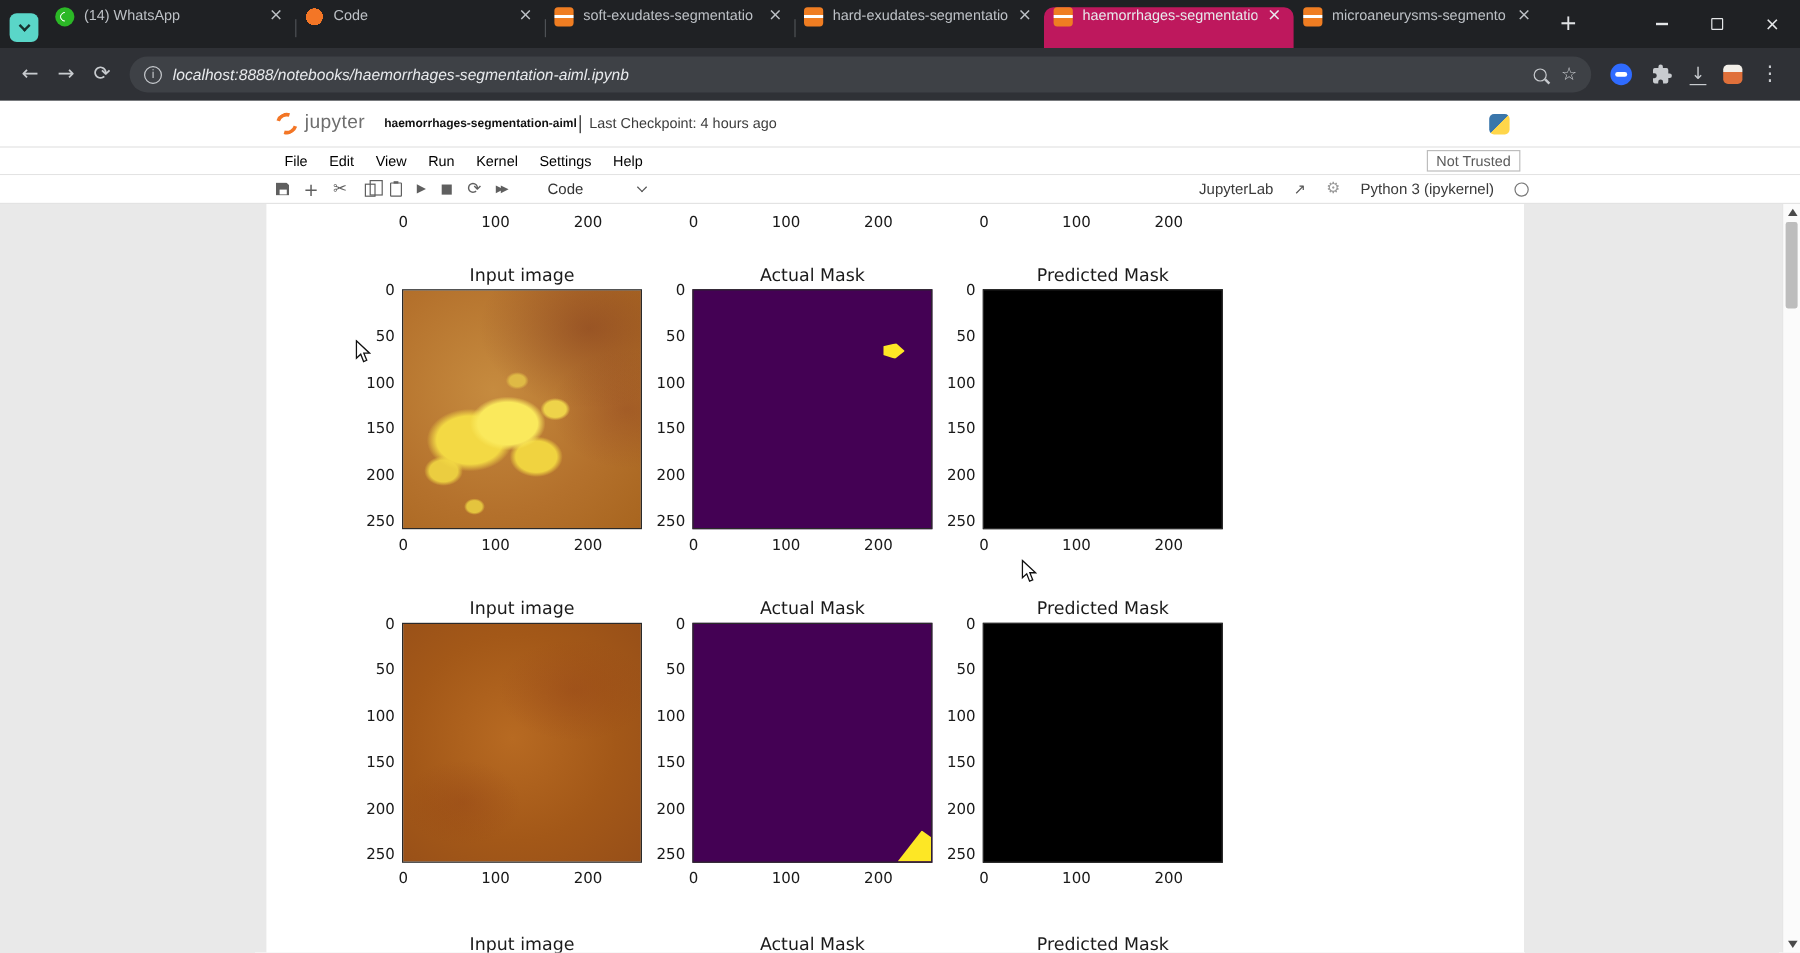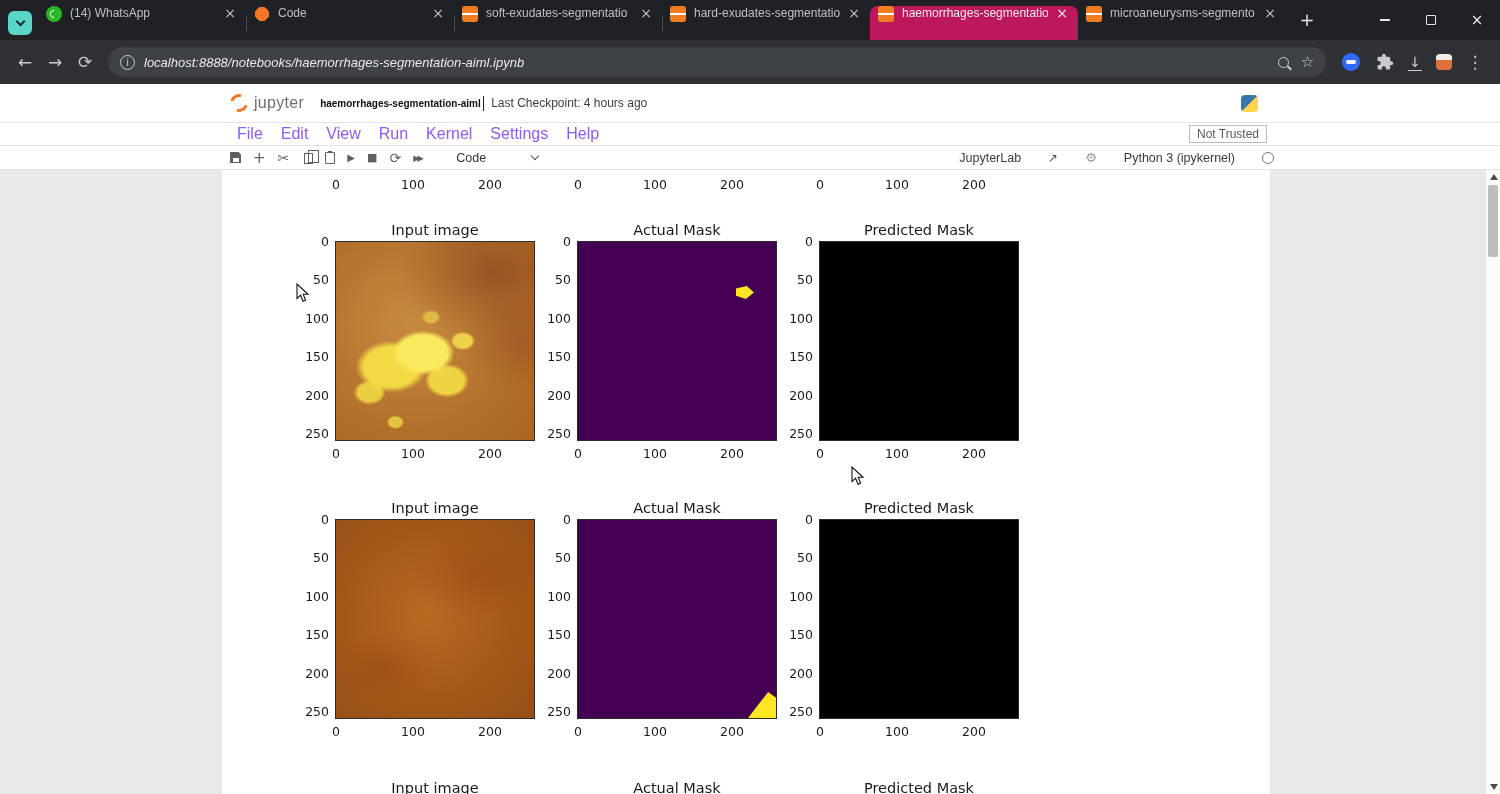--- a/index.html
+++ b/index.html
@@ -46,36 +46,36 @@
   .jpheader{height:38px;background:#fff;display:flex;align-items:center;padding-left:230px;position:relative}
   .jplogo{display:flex;align-items:center;cursor:pointer}
   .planet{width:18px;height:18px;border-radius:50%;border:3.4px solid transparent;border-top-color:#f37626;border-bottom-color:#f37626;transform:rotate(-28deg);margin-right:6px}
   .jptext{font-size:16px;color:#6e6e6e;margin-right:16px;letter-spacing:.3px}
   .nbtitle{font-size:10px;font-weight:bold;color:#111;cursor:text}
   .caret{width:1.4px;height:15px;background:#222;margin:0 7px 0 2px}
   .checkpoint{font-size:12px;color:#3c3c3c}
   .pylogo{position:absolute;right:242px;width:17px;height:17px;border-radius:4px;background:linear-gradient(135deg,#3a76ab 49%,#ffd64a 51%)}
   
   .menubar{height:24px;border-top:1px solid #e3e3e3;border-bottom:1px solid #e3e3e3;display:flex;align-items:center;padding-left:228px;position:relative;background:#fff}
-  .mitem{font-size:16px;color:#8b5cf6;padding:0 9px;cursor:pointer}
+  .mitem{font-size:12px;color:#000000;padding:0 9px;cursor:pointer}
   .trust{position:absolute;right:233px;font-size:12px;color:#5a5a5a;border:1px solid #bdbdbd;padding:1px 7px;background:#fff;cursor:pointer}
   
   .jptoolbar{height:24px;border-bottom:1px solid #e3e3e3;display:flex;align-items:center;padding-left:230px;background:#fff;position:relative}
   .tbic{color:#5f5f5f;margin-right:12px;display:flex;align-items:center;cursor:pointer;font-family:"DejaVu Sans",sans-serif}
   .g-add{font-size:15px}.g-cut{font-size:14px}.g-run{font-size:10px}.g-stop{font-size:11px}.g-restart{font-size:14px}
   .g-ff{font-size:8.5px;letter-spacing:-2.5px;padding-right:3px}
   .ic-floppy{width:11px;height:11px;background:#5f5f5f;clip-path:polygon(0 0,78% 0,100% 22%,100% 100%,0 100%);position:relative}
   .ic-floppy::after{content:"";position:absolute;left:2.5px;bottom:1.5px;width:6px;height:4px;background:#fff}
   .ic-copy{width:9px;height:11px;border:1.2px solid #5f5f5f;position:relative;margin:2px 0 0 3px;background:#fff}
   .ic-copy::before{content:"";position:absolute;top:-4px;left:2.5px;width:9px;height:11px;border:1.2px solid #5f5f5f}
   .ic-paste{width:10px;height:12px;border:1.2px solid #5f5f5f;border-radius:1px;position:relative}
   .ic-paste::before{content:"";position:absolute;top:-2px;left:2px;width:4px;height:2px;background:#5f5f5f}
   .celltype{display:flex;align-items:center;font-size:12.5px;color:#333;margin-left:20px;width:82px;justify-content:space-between;cursor:pointer}
   .chev2{width:6px;height:6px;border-right:1.4px solid #555;border-bottom:1.4px solid #555;transform:rotate(45deg);margin-top:-3px}
-  .tbright{position:absolute;right:226px;display:flex;align-items:center;font-size:12.5px;color:#3a3a3a;gap:27px}
+  .tbright{position:absolute;right:226px;display:flex;align-items:center;font-size:12.5px;color:#3a3a3a;gap:17px}
   .extlink{font-size:12px;color:#555;font-family:"DejaVu Sans",sans-serif}
   .gear{font-size:13px;color:#9a9a9a;font-family:"DejaVu Sans",sans-serif}
   .kstatus{width:12px;height:12px;border:1px solid #767676;border-radius:50%}
   .lablink{cursor:pointer}
   
   .content{position:relative;height:624px;background:#e9e9e9;overflow:hidden}
   .nbwhite{position:absolute;left:222px;top:0;width:1048px;height:100%;background:#fff}
   .figrow{position:absolute;left:71px;display:flex}
   .panel{width:242px;flex:none}
   .ptitle{margin-left:42px;width:200px;text-align:center;font-family:"DejaVu Sans",sans-serif;font-size:14.5px;color:#1a1a1a;height:20px;line-height:20px}

